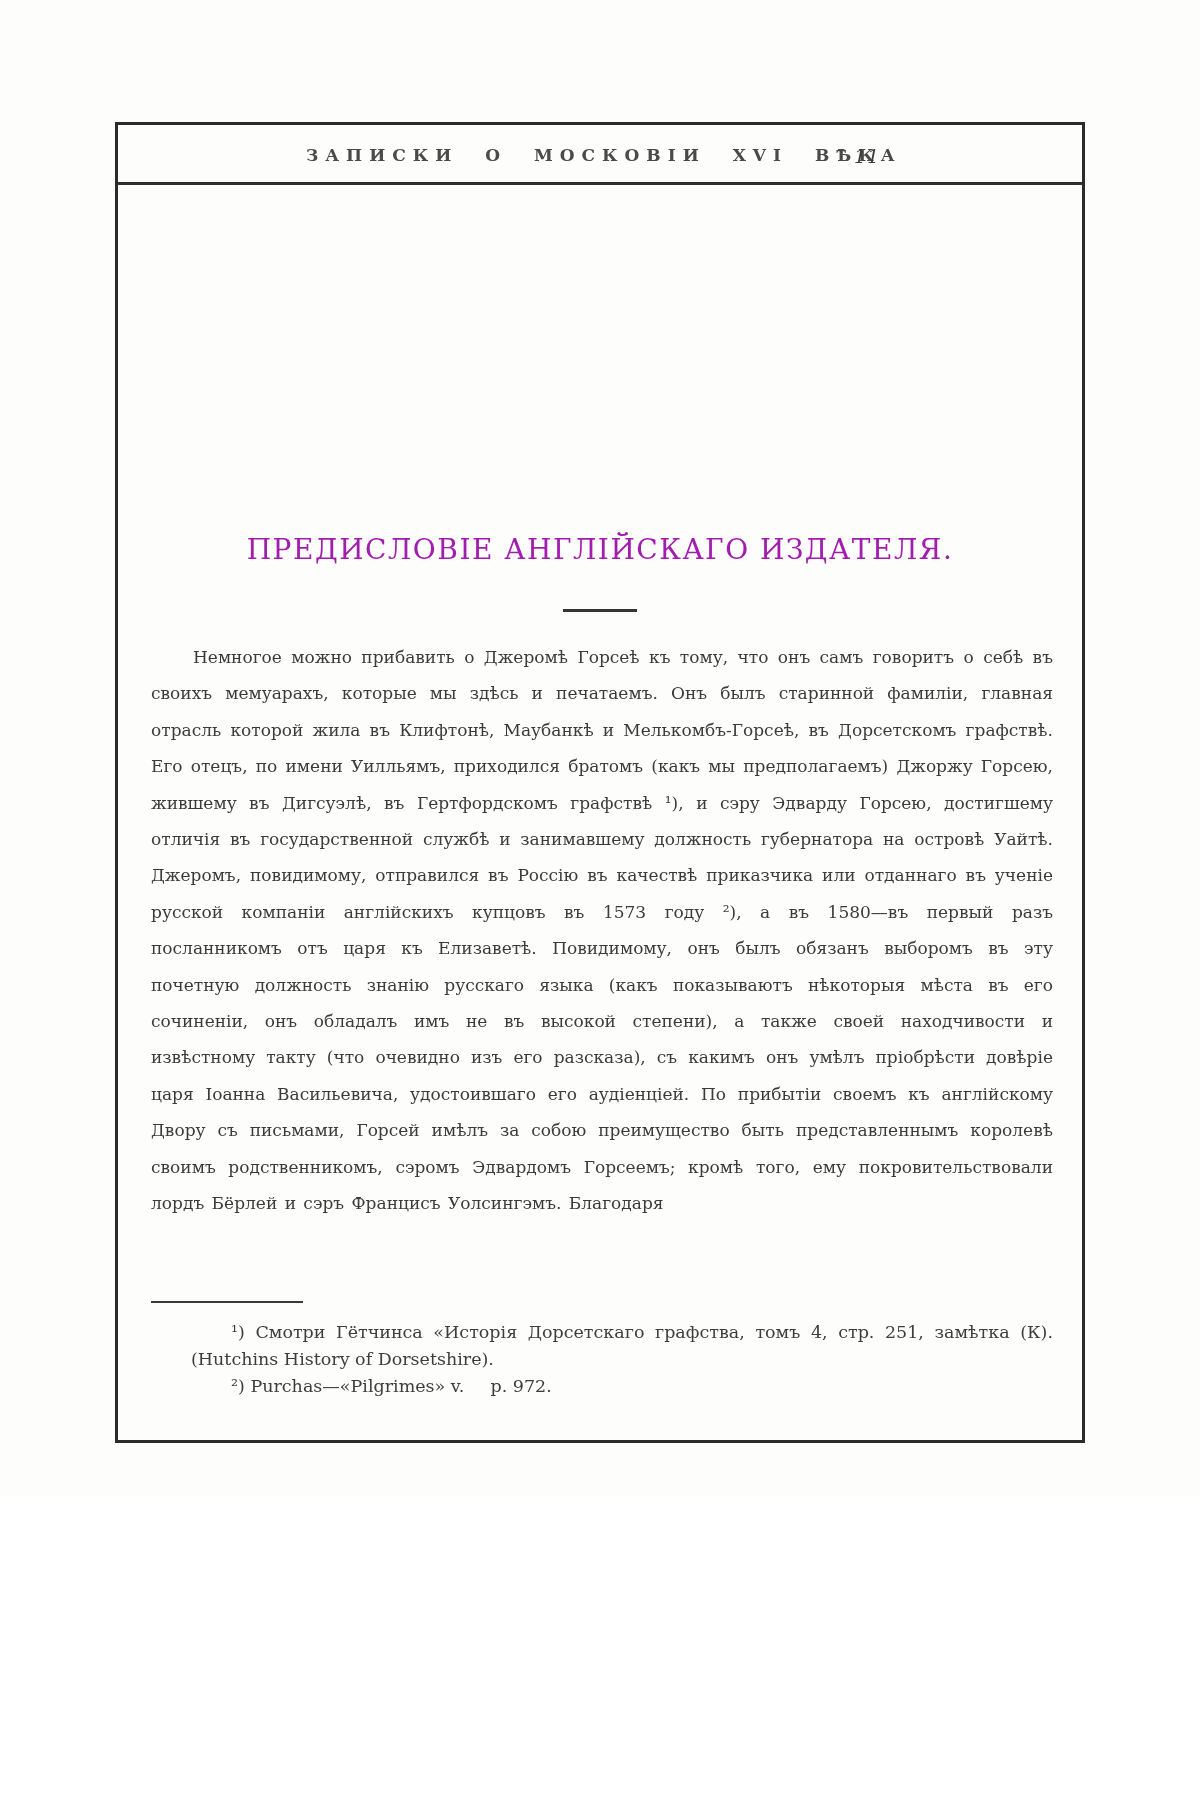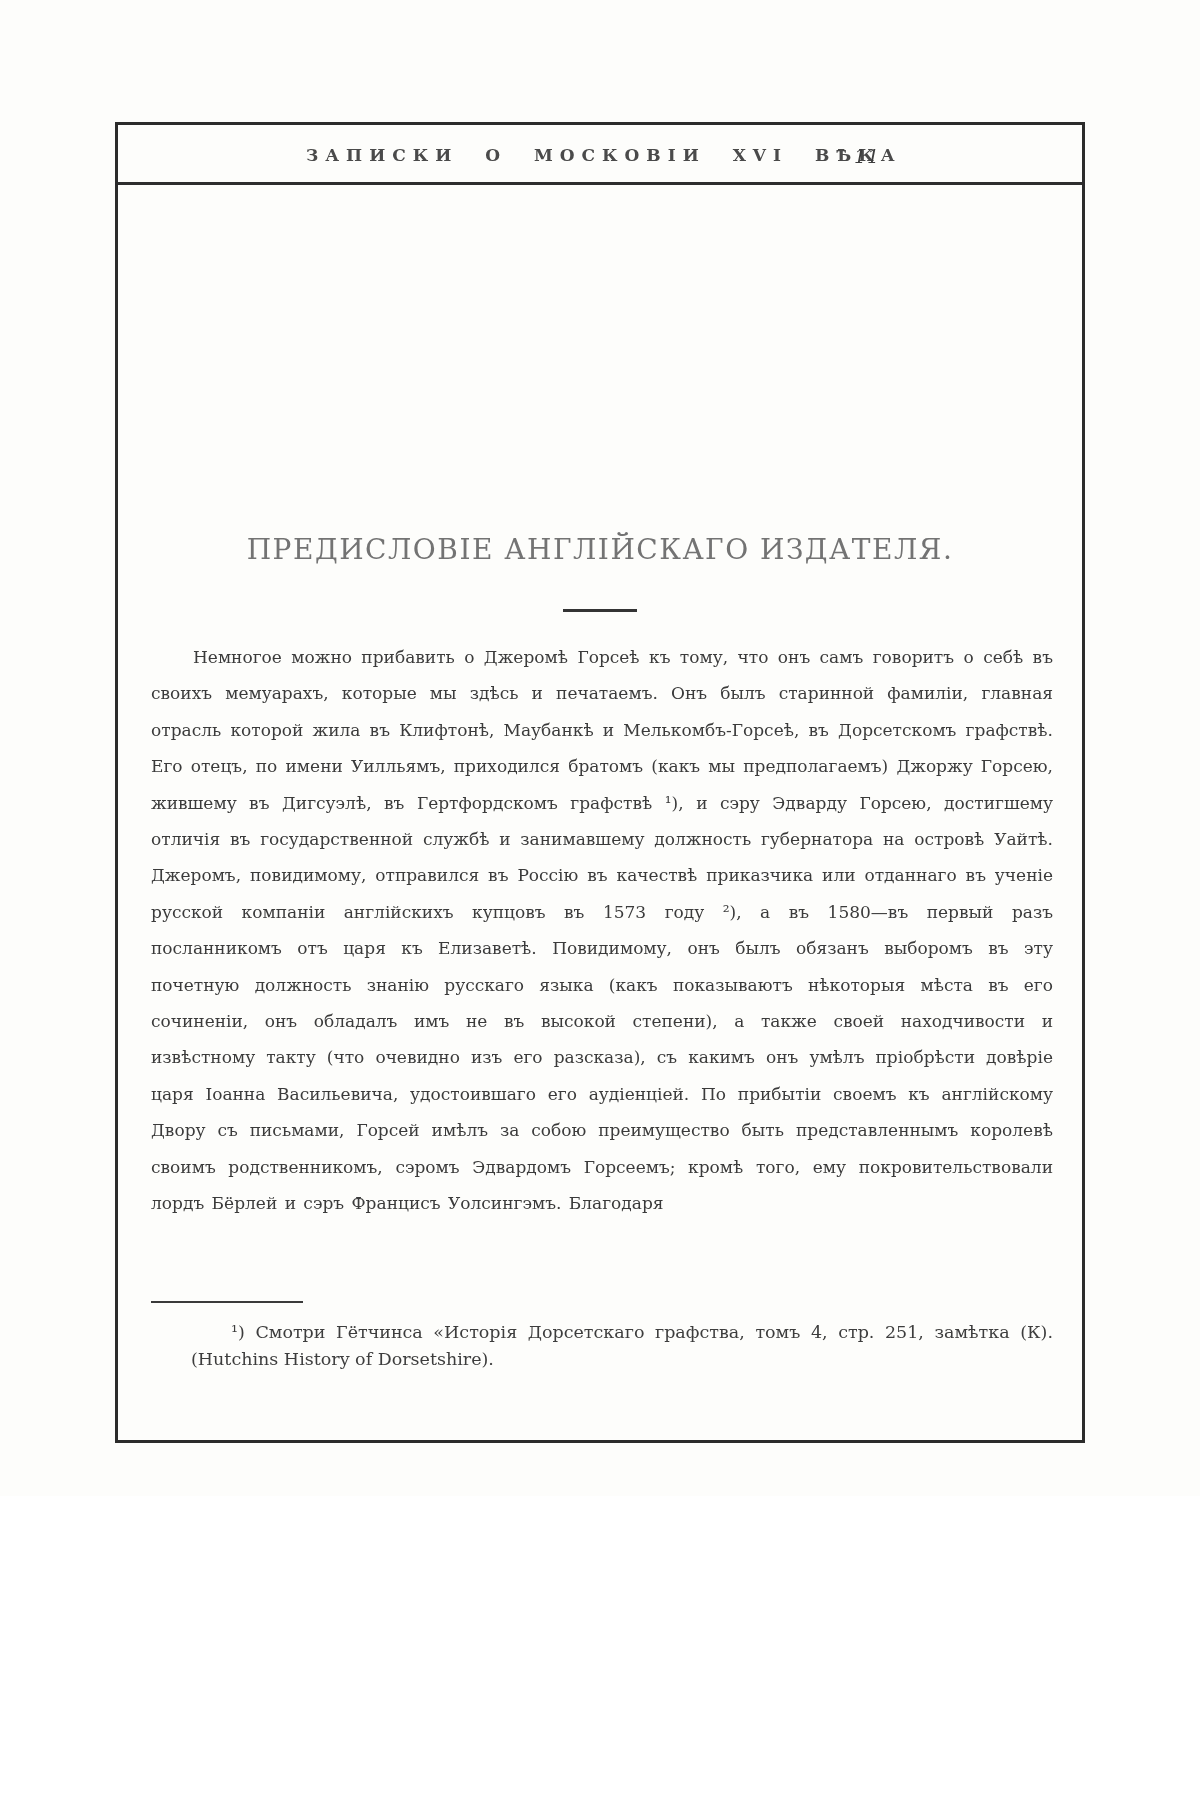--- a/index.html
+++ b/index.html
@@ -51,21 +51,21 @@
     background: #2e2e2e;
   }
   .chapter-title {
     position: absolute;
     top: 408px;
     left: 0;
     width: 100%;
     text-align: center;
     font-size: 28px;
     letter-spacing: 1.5px;
-    color: #737373;
+    color: #a21caf;
     white-space: nowrap;
   }
   .title-divider {
     position: absolute;
     top: 484px;
     left: 50%;
     transform: translateX(-50%);
     width: 74px;
     height: 3px;
     background: #343434;
@@ -128,19 +128,20 @@
     <div class="chapter-title">ПРЕДИСЛОВІЕ АНГЛІЙСКАГО ИЗДАТЕЛЯ.</div>
 
     <div class="title-divider"></div>
 
     <div class="body-paragraph">Немногое можно прибавить о Джеромѣ Горсеѣ къ тому, что онъ самъ говоритъ о себѣ въ своихъ мемуарахъ, которые мы здѣсь и печатаемъ. Онъ былъ старинной фамиліи, главная отрасль которой жила въ Клифтонѣ, Маубанкѣ и Мелькомбъ-Горсеѣ, въ Дорсетскомъ графствѣ. Его отецъ, по имени Уилльямъ, приходился братомъ (какъ мы предполагаемъ) Джоржу Горсею, жившему въ Дигсуэлѣ, въ Гертфордскомъ графствѣ ¹), и сэру Эдварду Горсею, достигшему отличія въ государственной службѣ и занимавшему должность губернатора на островѣ Уайтѣ. Джеромъ, повидимому, отправился въ Россію въ качествѣ приказчика или отданнаго въ ученіе русской компаніи англійскихъ купцовъ въ 1573 году ²), а въ 1580—въ первый разъ посланникомъ отъ царя къ Елизаветѣ. Повидимому, онъ былъ обязанъ выборомъ въ эту почетную должность знанію русскаго языка (какъ показываютъ нѣкоторыя мѣста въ его сочиненіи, онъ обладалъ имъ не въ высокой степени), а также своей находчивости и извѣстному такту (что очевидно изъ его разсказа), съ какимъ онъ умѣлъ пріобрѣсти довѣріе царя Іоанна Васильевича, удостоившаго его аудіенціей. По прибытіи своемъ къ англійскому Двору съ письмами, Горсей имѣлъ за собою преимущество быть представленнымъ королевѣ своимъ родственникомъ, сэромъ Эдвардомъ Горсеемъ; кромѣ того, ему покровительствовали лордъ Бёрлей и сэръ Францисъ Уолсингэмъ. Благодаря</div>
 
     <div class="footnote-rule"></div>
 
     <div class="footnotes">
       <p class="footnote">¹) Смотри Гётчинса «Исторія Дорсетскаго графства, томъ 4, стр. 251, замѣтка (К). (Hutchins History of Dorsetshire).</p>
+      <p class="footnote">²) Purchas—«Pilgrimes» v.  p. 972.</p>
     </div>
 
   </div>
 
   <div class="watermark">Библиотека "Руниверс"</div>
 
 </div>
 
 </body></html>

